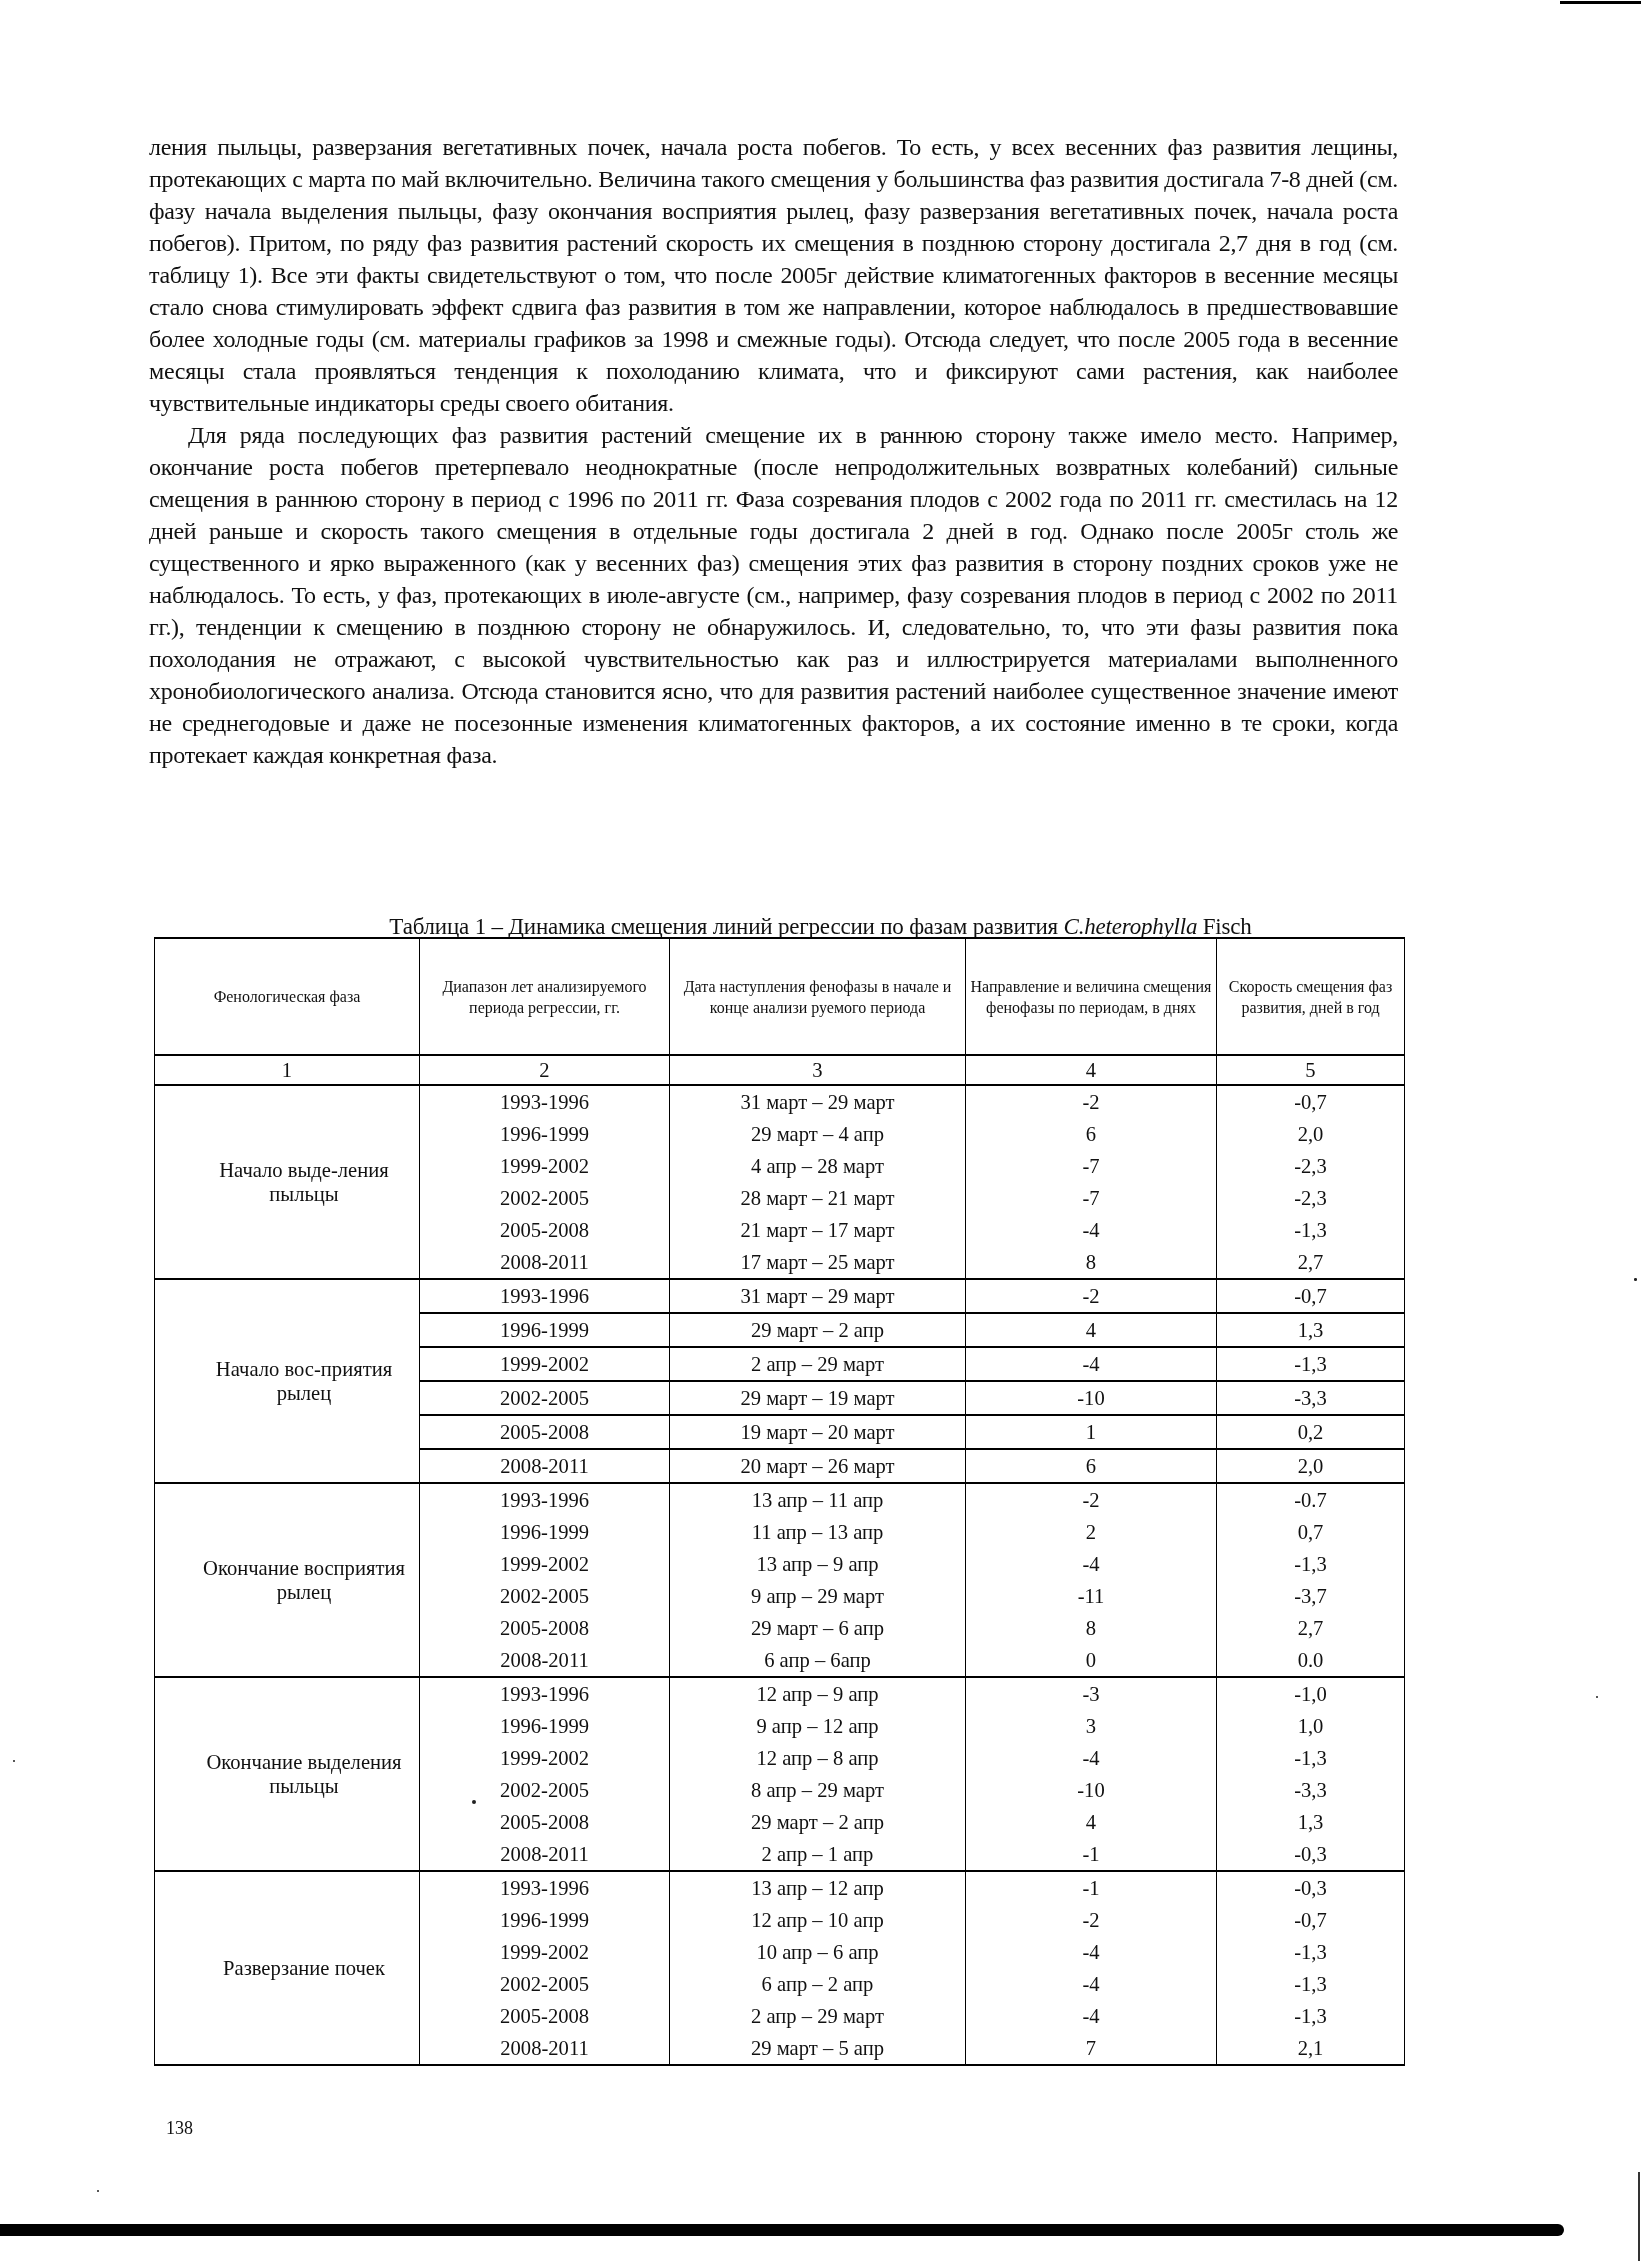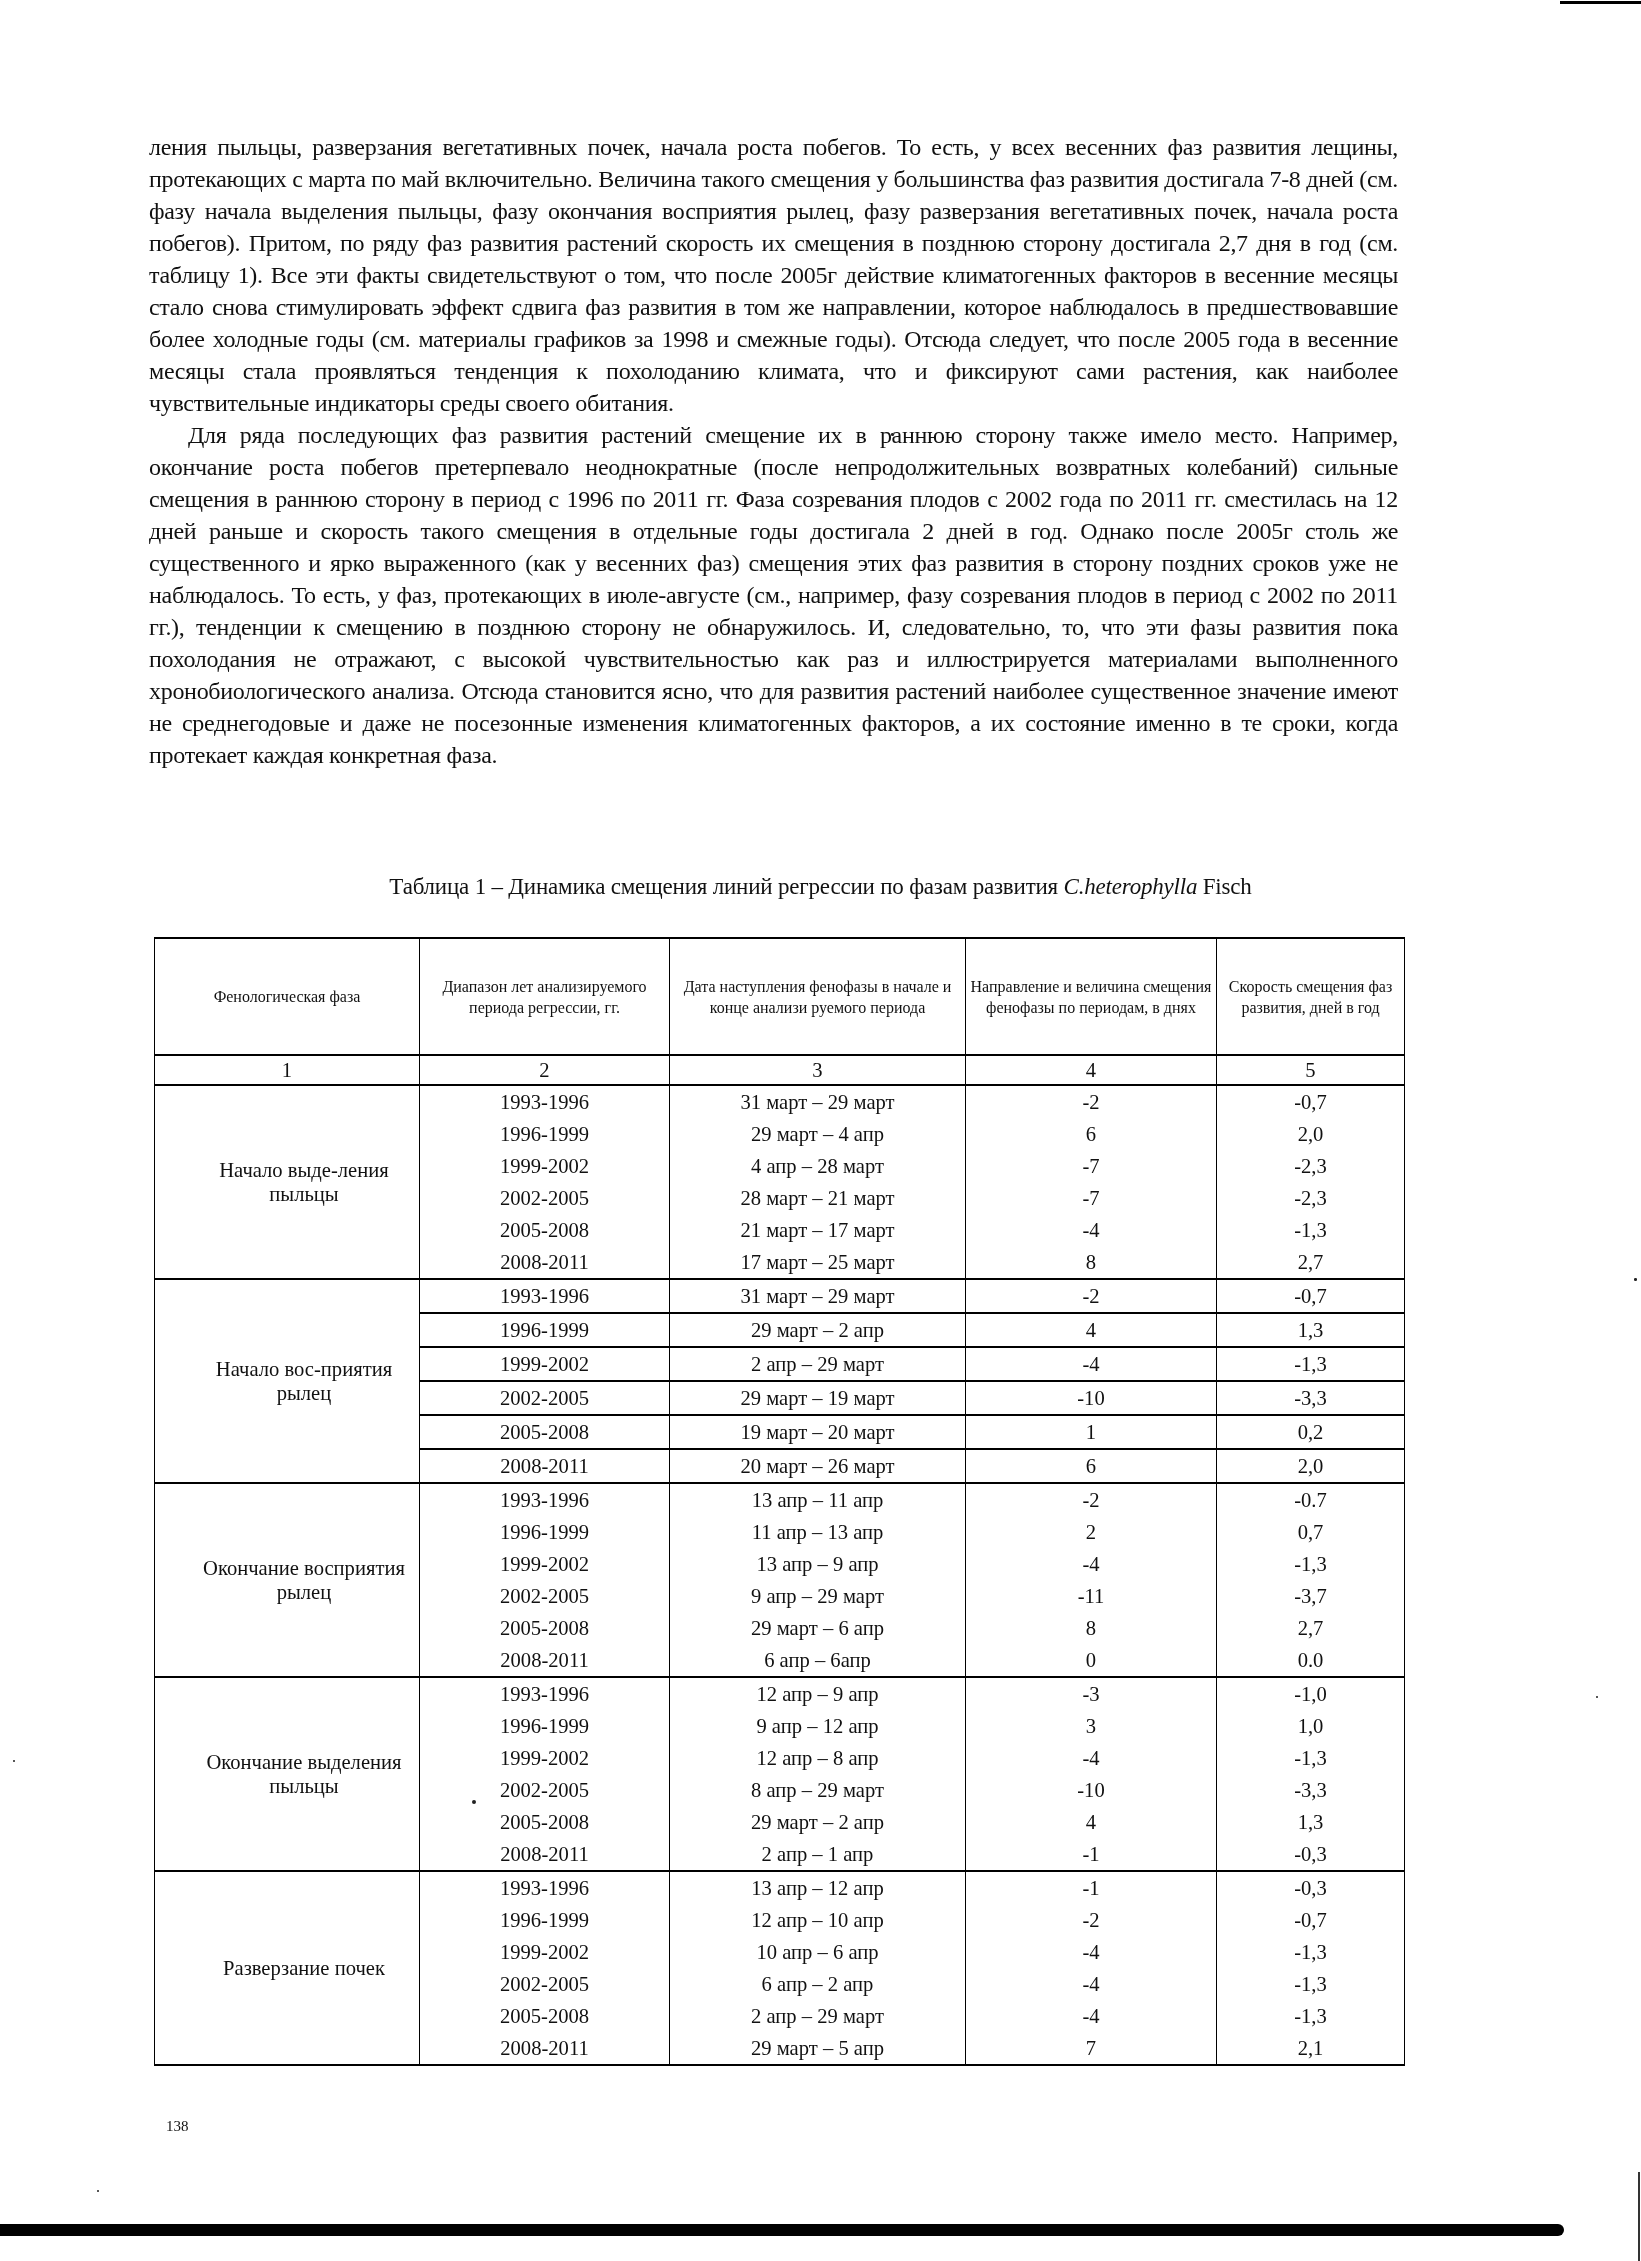--- a/index.html
+++ b/index.html
@@ -13,21 +13,21 @@
 
   .body-text {
     position: absolute; left: 149px; width: 1249px; top: 131px;
     font-size: 24px; line-height: 32px; text-align: justify;
     font-stretch: condensed; letter-spacing: -0.3px;
   }
   .body-text p { margin: 0; text-align: justify; }
   .body-text p.indent { text-indent: 39px; }
 
   .caption {
-    position: absolute; left: 0; width: 1641px; top: 874px; text-align: center;
+    position: absolute; left: 0; width: 1641px; top: 914px; text-align: center;
     font-size: 23px; letter-spacing: -0.2px;
   }
   .caption .species { font-style: italic; }
 
   table.data {
     position: absolute; left: 154px; top: 937px; width: 1250px;
     border-collapse: collapse; table-layout: fixed; font-size: 20.6px;
   }
   table.data col.c1 { width: 265px; }
   table.data col.c2 { width: 250px; }
@@ -38,21 +38,21 @@
     border-left: 1.9px solid #000; border-right: 1.9px solid #000;
     text-align: center; vertical-align: middle; padding: 0; font-weight: normal;
   }
   table.data thead th { border-top: 2.6px solid #000; border-bottom: 2.6px solid #000; height: 115px; line-height: 21px; font-size: 16px; }
   table.data tr.num td { border-bottom: 2.6px solid #000; height: 28px; font-size: 20.6px; }
   table.data td.phase { border-bottom: 2.6px solid #000; line-height: 24.5px; padding-left: 34px; }
   table.data tbody tr td { height: 32px; line-height: 28px; }
   table.data tbody.group tr.last td { border-bottom: 2.6px solid #000; margin-top: 13px; }
   table.data tbody.lined tr td { border-bottom: 2.6px solid #000; }
 
-  .page-number { position: absolute; left: 166px; top: 2118px; font-size: 15px; }
+  .page-number { position: absolute; left: 166px; top: 2118px; font-size: 18px; }
   .speck { position: absolute; background: #222; border-radius: 50%; }
 </style>
 </head>
 <body>
 
 <div class="scan-top"></div>
 
 <div class="body-text">
   <p>ления пыльцы, разверзания вегетативных почек, начала роста побегов. То есть, у всех весенних фаз развития лещины, протекающих с марта по май включительно. Величина такого смещения у большинства фаз развития достигала 7-8 дней (см. фазу начала выделения пыльцы, фазу окончания восприятия рылец, фазу разверзания вегетативных почек, начала роста побегов). Притом, по ряду фаз развития растений скорость их смещения в позднюю сторону достигала 2,7 дня в год (см. таблицу 1). Все эти факты свидетельствуют о том, что после 2005г действие климатогенных факторов в весенние месяцы стало снова стимулировать эффект сдвига фаз развития в том же направлении, которое наблюдалось в предшествовавшие более холодные годы (см. материалы графиков за 1998 и смежные годы). Отсюда следует, что после 2005 года в весенние месяцы стала проявляться тенденция к похолоданию климата, что и фиксируют сами растения, как наиболее чувствительные индикаторы среды своего обитания.</p>
   <p class="indent">Для ряда последующих фаз развития растений смещение их в раннюю сторону также имело место. Например, окончание роста побегов претерпевало неоднократные (после непродолжительных возвратных колебаний) сильные смещения в раннюю сторону в период с 1996 по 2011 гг. Фаза созревания плодов с 2002 года по 2011 гг. сместилась на 12 дней раньше и скорость такого смещения в отдельные годы достигала 2 дней в год. Однако после 2005г столь же существенного и ярко выраженного (как у весенних фаз) смещения этих фаз развития в сторону поздних сроков уже не наблюдалось. То есть, у фаз, протекающих в июле-августе (см., например, фазу созревания плодов в период с 2002 по 2011 гг.), тенденции к смещению в позднюю сторону не обнаружилось. И, следовательно, то, что эти фазы развития пока похолодания не отражают, с высокой чувствительностью как раз и иллюстрируется материалами выполненного хронобиологического анализа. Отсюда становится ясно, что для развития растений наиболее существенное значение имеют не среднегодовые и даже не посезонные изменения климатогенных факторов, а их состояние именно в те сроки, когда протекает каждая конкретная фаза.</p>

